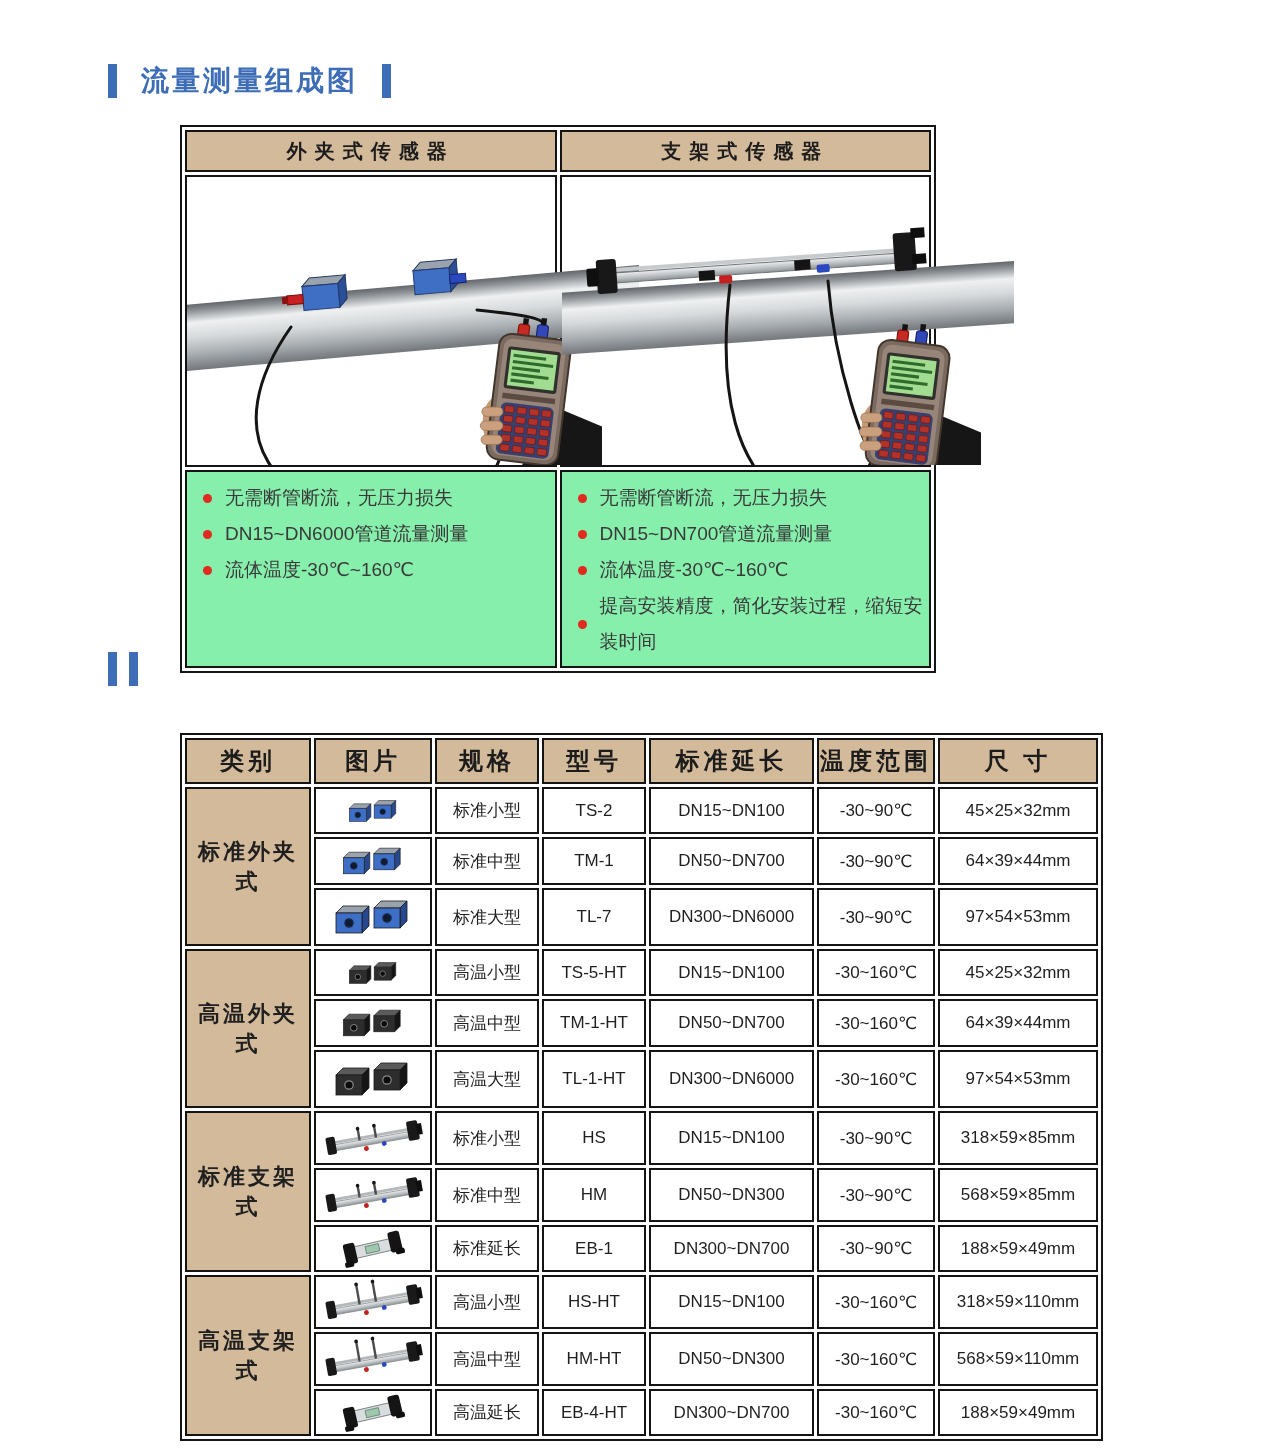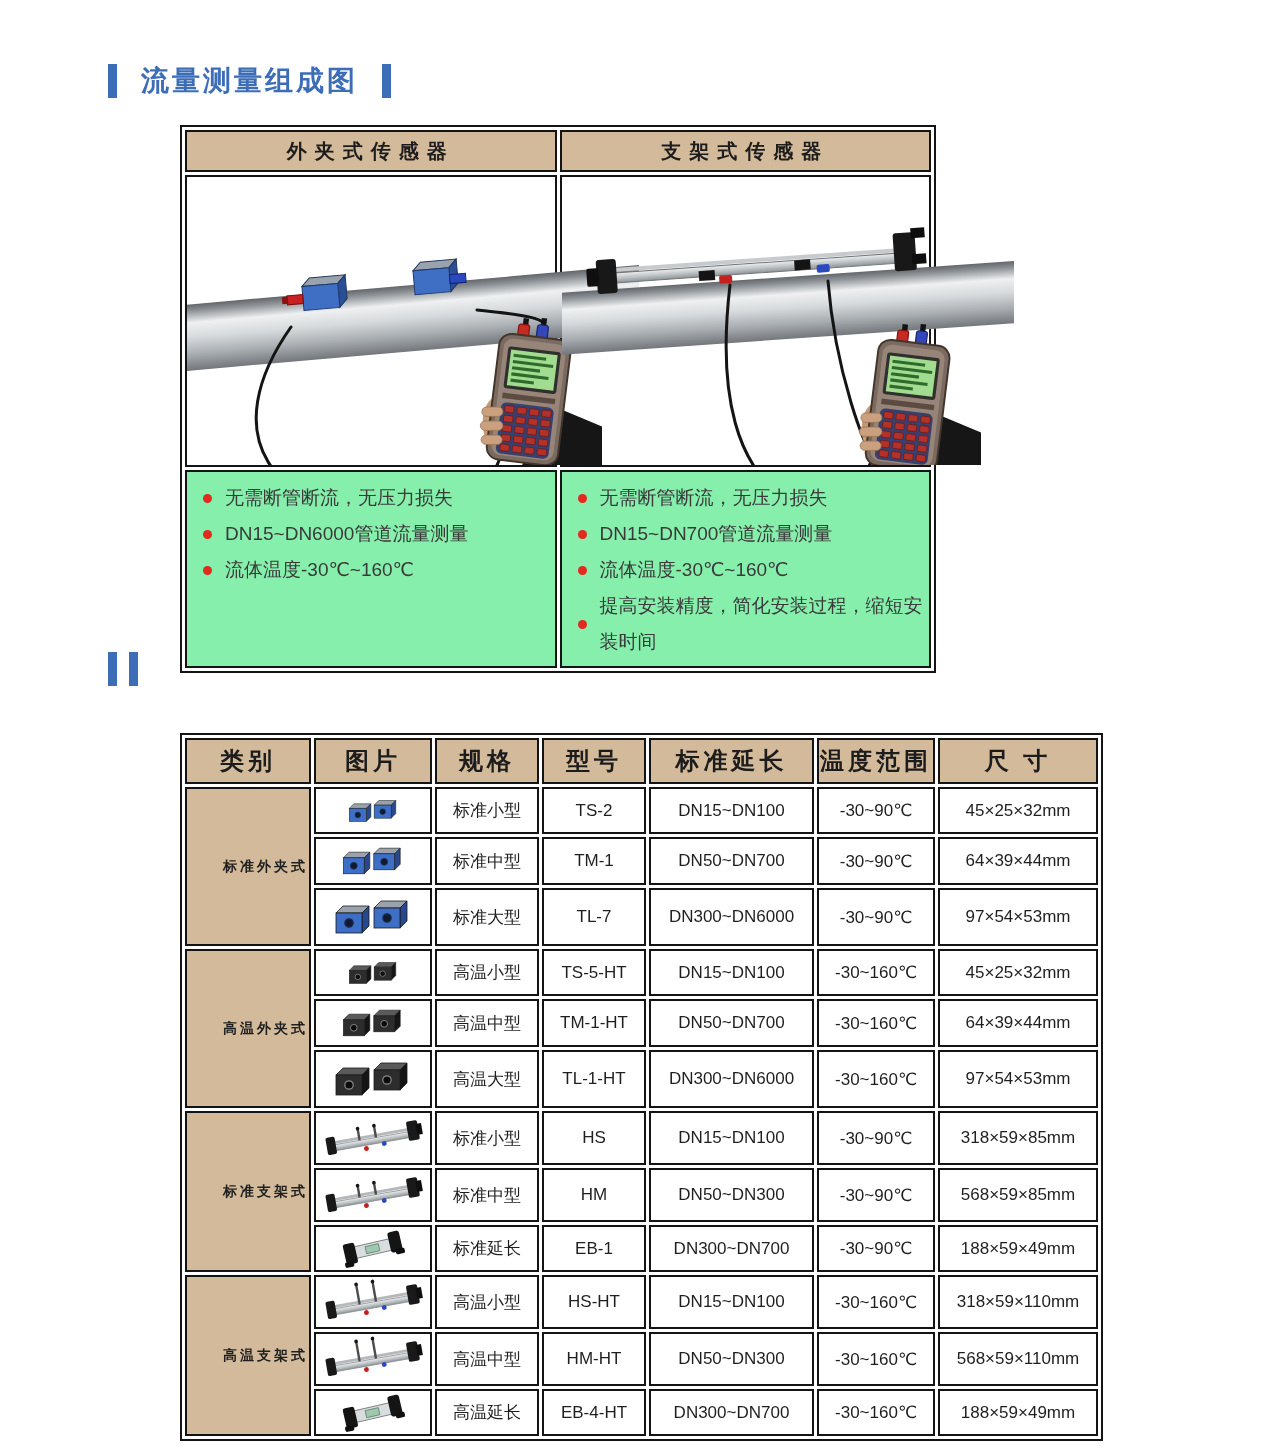--- a/index.html
+++ b/index.html
@@ -33,21 +33,21 @@
   #comp-table td.illus{height:288px;padding:0;vertical-align:top;background:#fff;}
   #comp-table td.feat{height:116px;vertical-align:top;padding:8px 6px 6px 16px;background:#86efac;}
   ul.bullets{list-style:none;margin:0;padding:0;}
   ul.bullets li{display:flex;align-items:center;gap:13px;font-size:19px;color:#3a3a3a;line-height:36px;}
   ul.bullets .dot{width:9px;height:9px;border-radius:50%;background:#e02b1e;flex:none;}
 
   
   #sensor-table{left:180px;top:733px;width:920px;table-layout:fixed;}
   #sensor-table th{height:40px;font-size:24px;letter-spacing:4px;}
   #sensor-table td{height:41px;text-align:center;vertical-align:middle;font-size:17px;background:#fff;}
-  #sensor-table td.cat{background:#d3ba9b;font-size:14px;font-weight:bold;letter-spacing:3px;text-align:right;}
+  #sensor-table td.cat{background:#d3ba9b;font-size:22px;font-weight:bold;letter-spacing:3px;}
   #sensor-table td.pic svg{display:block;margin:0 auto;}
   svg{display:block;}
   .cable{fill:none;stroke:#141414;stroke-width:3;stroke-linecap:round;}
   #hidden-defs{position:absolute;width:0;height:0;overflow:hidden;}
 </style>
 </head>
 <body>
 
 <svg id="hidden-defs" aria-hidden="true">
   <defs>

